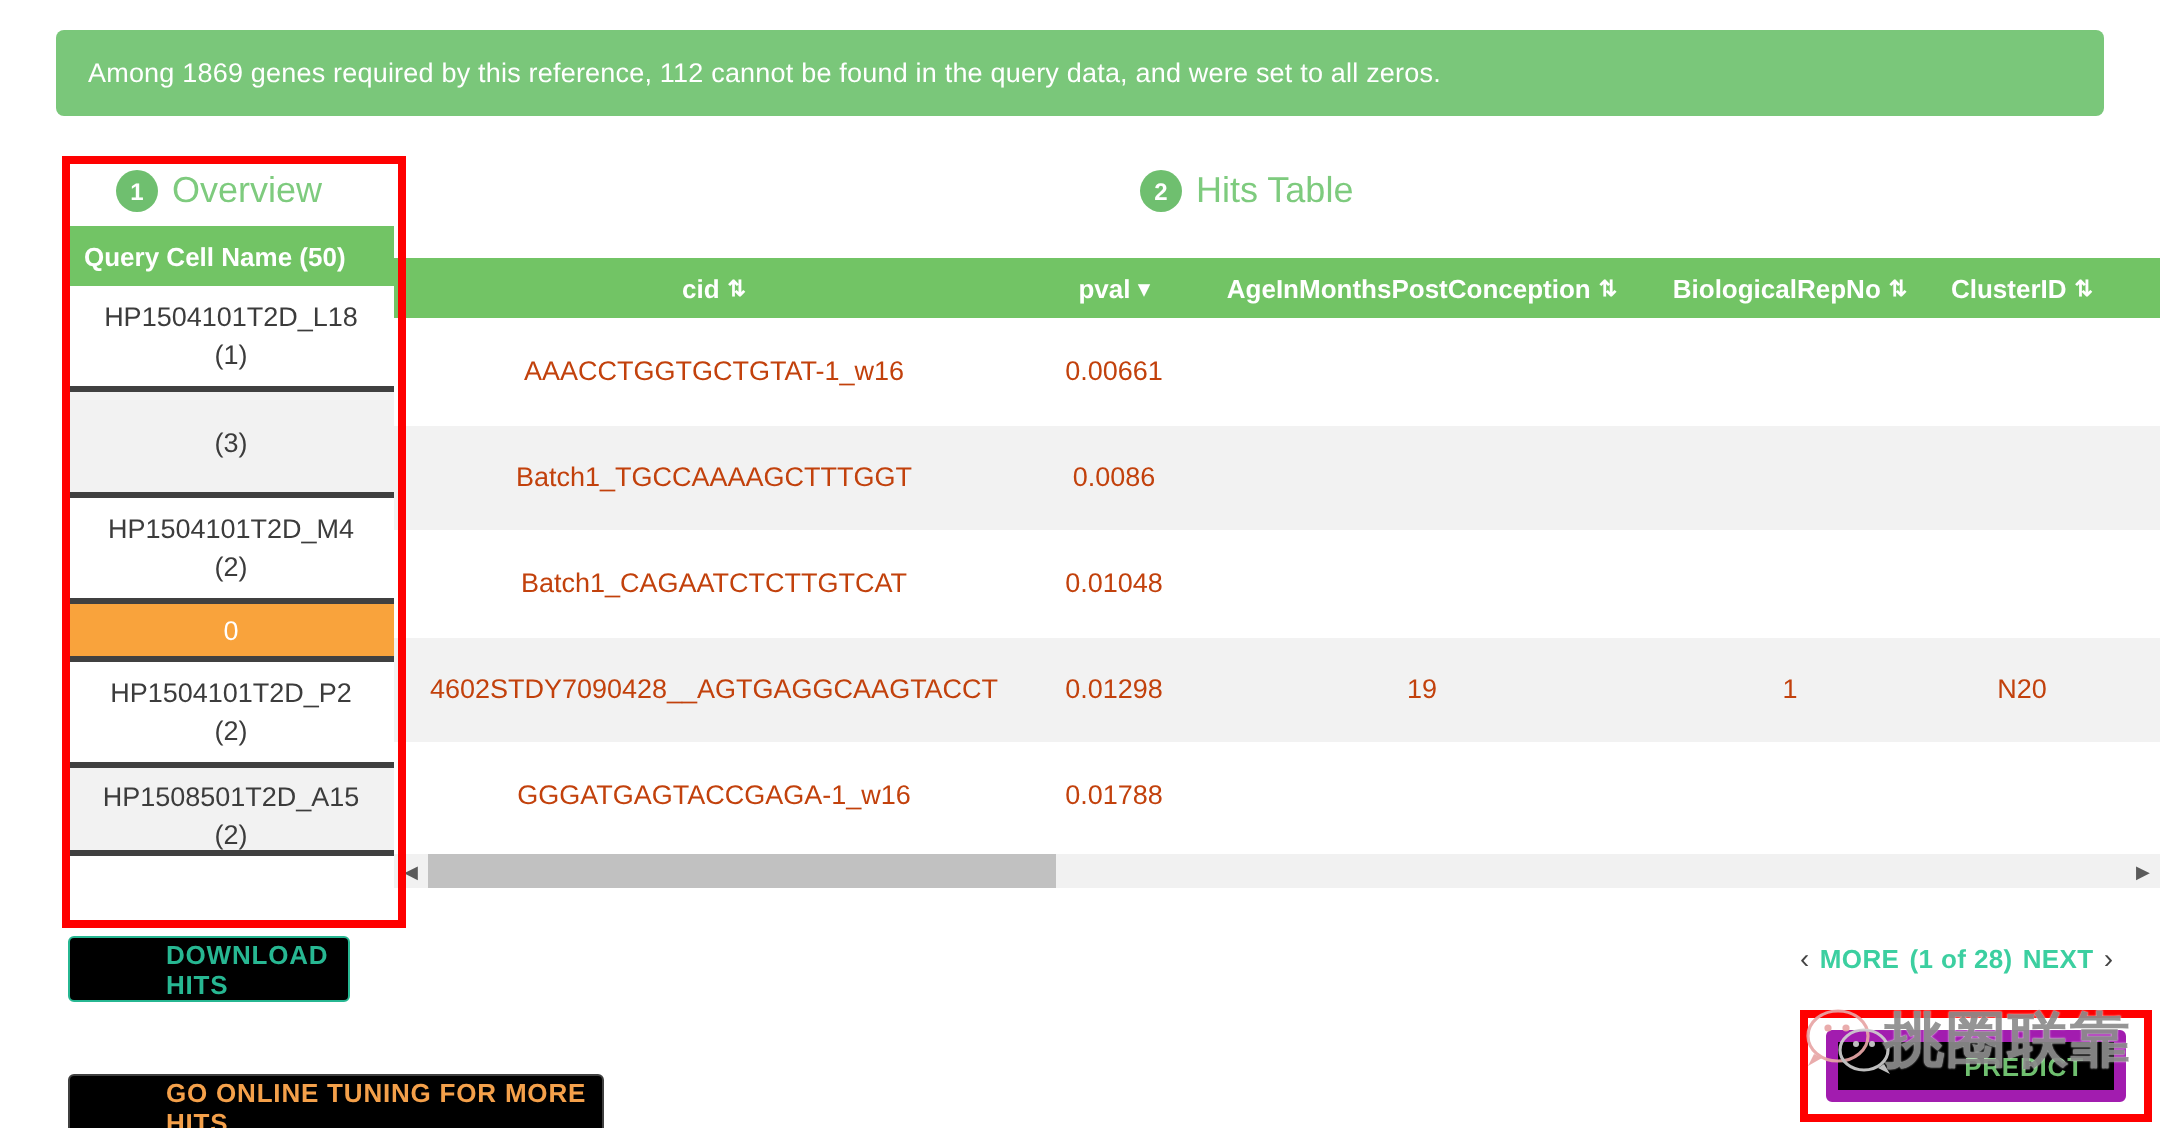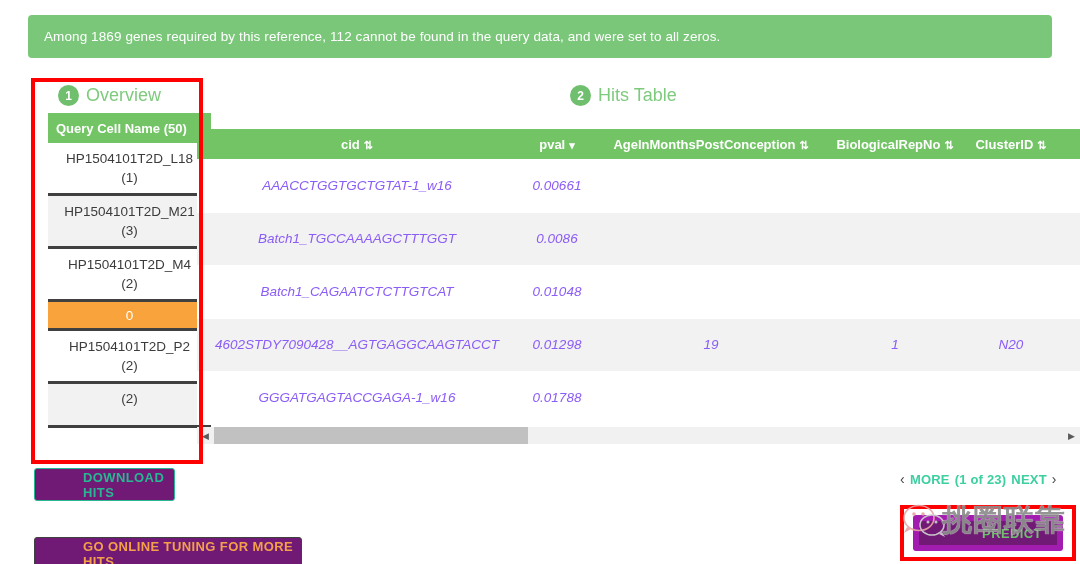--- a/index.html
+++ b/index.html
@@ -62,21 +62,21 @@
     color: #7ecb7e;
     font-size: 18px;
     font-weight: normal;
   }
   #heading-overview { left: 58px; top: 85px; }
   #heading-hits     { left: 570px; top: 85px; }
 
   
   .overview-col {
     position: absolute;
-    left: 48px;
+    left: 34px;
     top: 113px;
     width: 163px;
   }
   .ov-head {
     height: 30px;
     background: #72c465;
     color: #ffffff;
     font-size: 13px;
     font-weight: bold;
     display: flex;
@@ -132,27 +132,26 @@
     display: inline-block;
     margin-left: 4px;
     font-size: 11px;
     line-height: 1;
     vertical-align: middle;
     color: #ffffff;
   }
   table.hits tbody td {
     height: 53px;
     font-size: 13.5px;
-    color: #8b5cf6;
+    color: #c2410c;
     text-align: center;
     padding: 0 6px;
     white-space: nowrap;
     box-sizing: border-box;
     border-bottom: 1px solid #ffffff;
-    font-style: italic;
   }
   table.hits tbody tr.odd  td { background: #ffffff; }
   table.hits tbody tr.even td { background: #f2f2f2; }
 
   .col-cid   { width: 320px; }
   .col-pval  { width: 80px; }
   .col-age   { width: 228px; }
   .col-bio   { width: 140px; }
   .col-clu   { width: 92px; }
   .col-tec   { width: 150px; }
@@ -192,21 +191,21 @@
     background: #c1c1c1;
   }
 
   
   .btn {
     position: absolute;
     box-sizing: border-box;
     display: flex;
     align-items: center;
     justify-content: center;
-    background: #701a75;
+    background: #000000;
     border-radius: 3px;
     font-size: 13px;
     font-weight: bold;
     letter-spacing: 0.4px;
     cursor: pointer;
     padding-left: 48px;
   }
   #btn-download {
     left: 34px;
     top: 468px;
@@ -308,35 +307,35 @@
 </div>
 
 <div class="overview-col">
   <div class="ov-head">Query Cell Name (50)</div>
 
   <div class="ov-cell odd">
     <span>HP1504101T2D_L18</span>
     <span>(1)</span>
   </div>
   <div class="ov-cell even">
-    <span>HP1504101T2D_M21</span>
     <span>(3)</span>
   </div>
   <div class="ov-cell odd">
     <span>HP1504101T2D_M4</span>
     <span>(2)</span>
   </div>
   <div class="ov-cell sel">
     <span>0</span>
   </div>
   <div class="ov-cell odd">
     <span>HP1504101T2D_P2</span>
     <span>(2)</span>
   </div>
   <div class="ov-cell even clipped">
+    <span>HP1508501T2D_A15</span>
     <span>(2)</span>
   </div>
   <div class="ov-spacer"></div>
 </div>
 
 <div class="hits-wrap">
   <table class="hits">
     <thead>
       <tr>
         <th class="col-cid">
@@ -412,21 +411,21 @@
   <div class="arrow">▶</div>
 </div>
 
 <div class="btn" id="btn-download">DOWNLOAD HITS</div>
 <div class="btn" id="btn-tuning">GO ONLINE TUNING FOR MORE HITS</div>
 <div class="btn" id="btn-predict">PREDICT</div>
 
 <div class="pager">
   <span class="chev">‹</span>
   <span>MORE</span>
-  <span>(1 of 23)</span>
+  <span>(1 of 28)</span>
   <span>NEXT</span>
   <span class="chev">›</span>
 </div>
 
 <div class="annot" id="annot-overview"></div>
 <div class="annot" id="annot-predict"></div>
 
 <div class="watermark">
   <svg class="wm-logo" viewBox="0 0 44 38">
     <ellipse cx="17" cy="15" rx="15" ry="12.5" fill="none" stroke="#e8a6a6" stroke-width="1.6"></ellipse>

